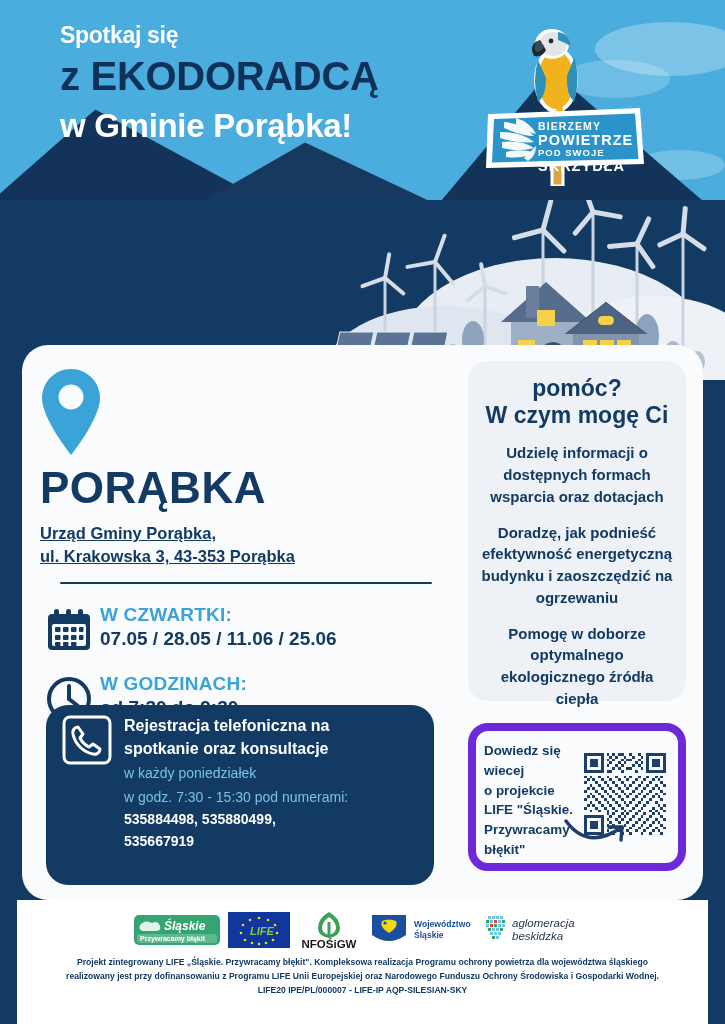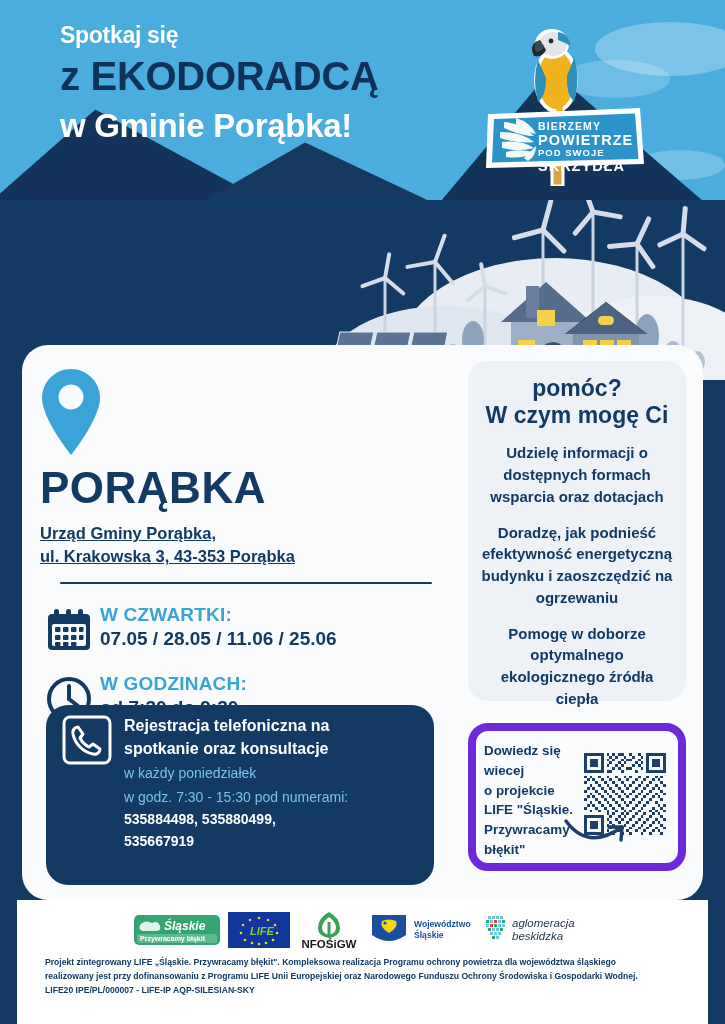--- a/index.html
+++ b/index.html
@@ -123,21 +123,21 @@
   
   .footer {
     position:absolute; left:17px; top:900px; width:691px; height:124px;
     background:#ffffff;
   }
   .logos {
     display:flex; align-items:center; justify-content:center; gap:8px;
     height:48px; padding-top:12px;
   }
   .foot-txt {
-    margin-top:8px; color:#123a63;
+    margin-top:8px; text-align:center; color:#123a63;
     font-size:8.6px; line-height:1.62; padding:0 28px; font-weight:bold;
   }
 </style>
 </head>
 <body>
 
 <div id="poster">
 
   <div class="hero">
     <div class="cloud c1"></div>

